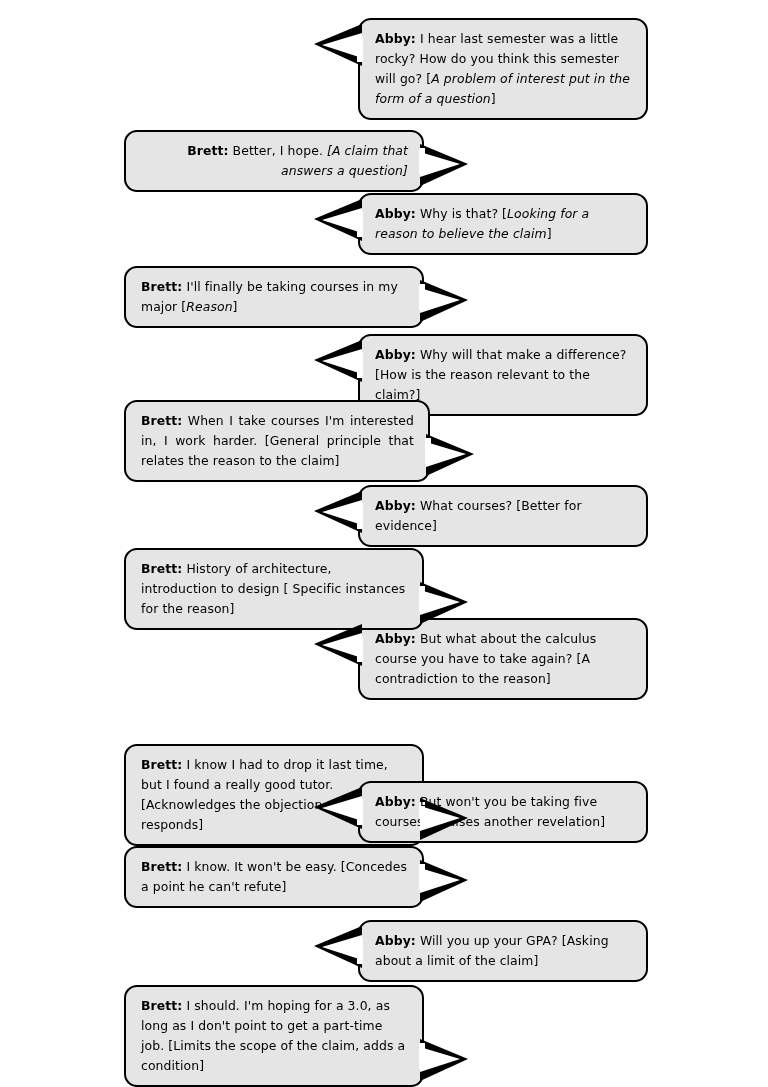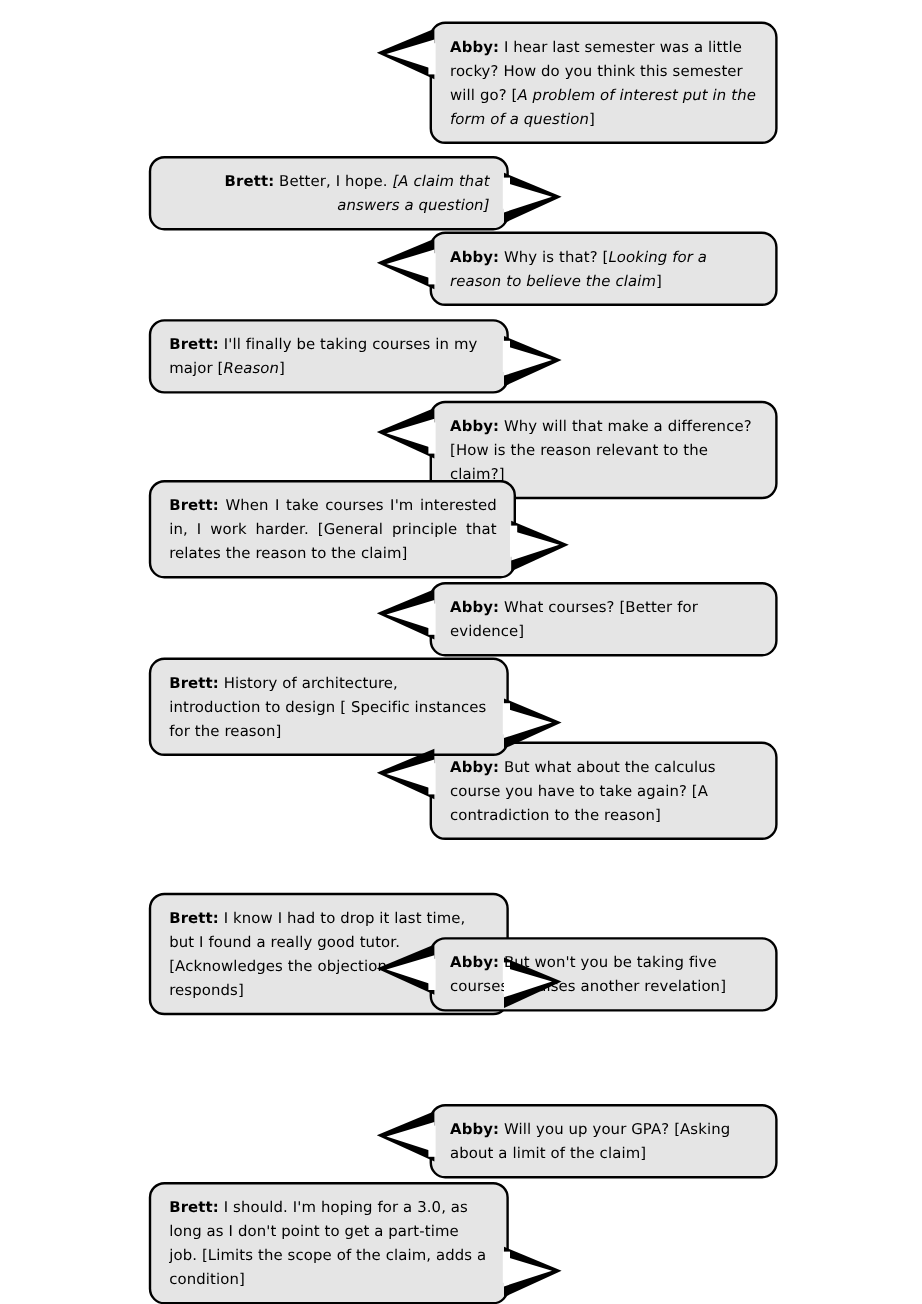--- a/index.html
+++ b/index.html
@@ -182,20 +182,26 @@
       <div class="tail tail-right-outer"></div>
       <div class="tail-in tail-right-inner"></div>
       <div class="tail-patch-right"></div>
     </div>
     <div class="bubble" style="left: 358px; top: 781px; width: 290px; min-height: 56px;">
       <div class="bubble-text"><span class="speaker">Abby:</span><span class="body">  But won't you be taking five courses? [Raises another revelation]</span></div>
       <div class="tail tail-left-outer"></div>
       <div class="tail-in tail-left-inner"></div>
       <div class="tail-patch-left"></div>
     </div>
+    <div class="bubble" style="left: 124px; top: 846px; width: 300px; min-height: 62px;">
+      <div class="bubble-text"><span class="speaker">Brett:</span><span class="body"> I know. It won't be easy. [Concedes a point he can't refute]</span></div>
+      <div class="tail tail-right-outer"></div>
+      <div class="tail-in tail-right-inner"></div>
+      <div class="tail-patch-right"></div>
+    </div>
     <div class="bubble" style="left: 358px; top: 920px; width: 290px; min-height: 56px;">
       <div class="bubble-text"><span class="speaker">Abby:</span><span class="body"> Will you up your GPA?  [Asking about a limit of the claim]</span></div>
       <div class="tail tail-left-outer"></div>
       <div class="tail-in tail-left-inner"></div>
       <div class="tail-patch-left"></div>
     </div>
     <div class="bubble" style="left: 124px; top: 985px; width: 300px; min-height: 76px;">
       <div class="bubble-text"><span class="speaker">Brett:</span><span class="body"> I should. I'm hoping for a 3.0, as long as I don't point to get a part-time job. [Limits the scope of the claim, adds a condition]</span></div>
       <div class="tail tail-right-outer"></div>
       <div class="tail-in tail-right-inner"></div>

